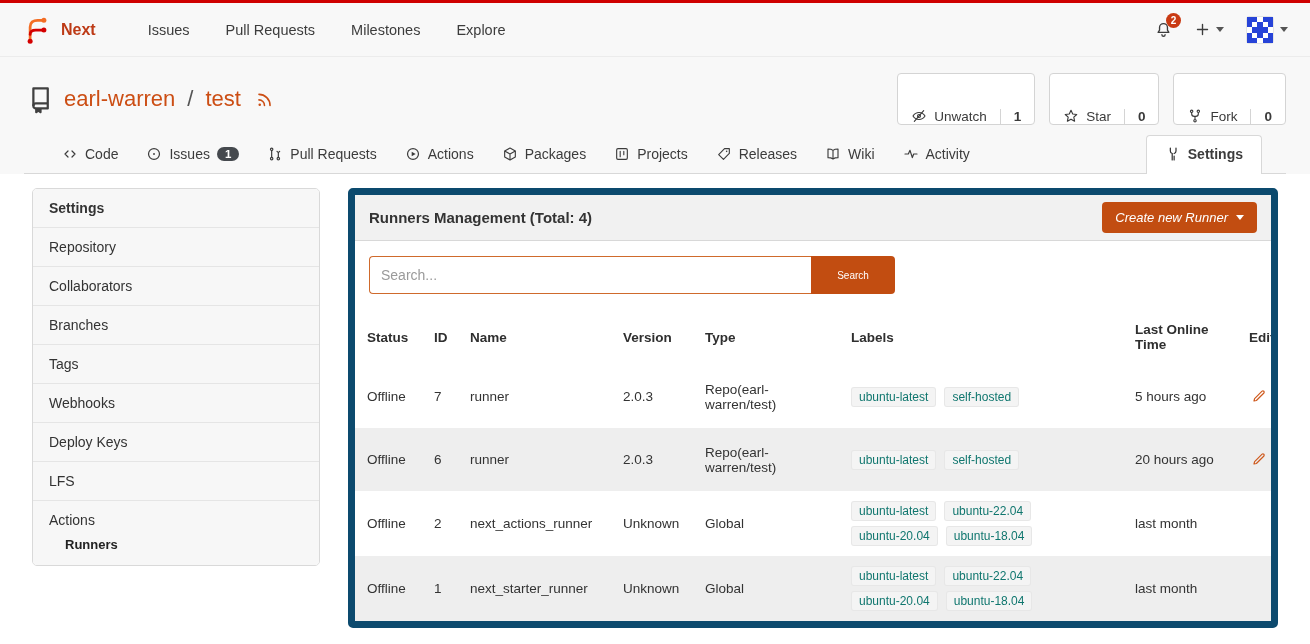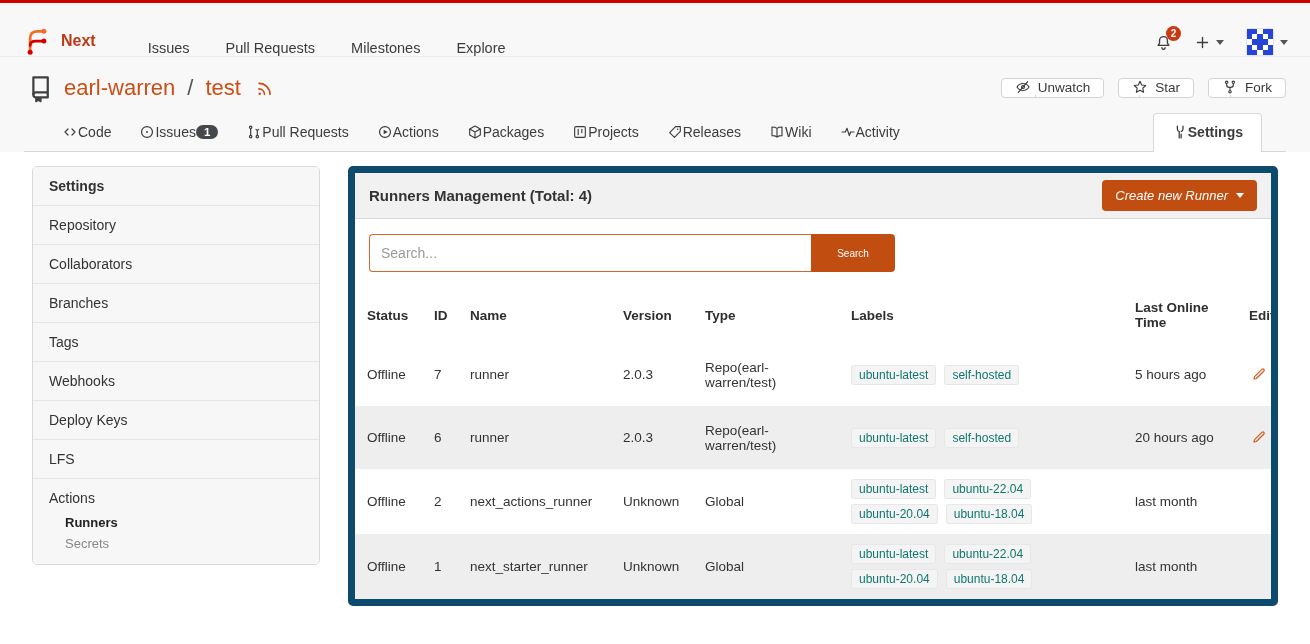--- a/index.html
+++ b/index.html
@@ -3,47 +3,47 @@
 <meta charset="utf-8">
 <style>
   * { margin:0; padding:0; box-sizing:border-box; }
   html,body { width:1310px; height:644px; overflow:hidden; background:#fff;
     font-family:"Liberation Sans","DejaVu Sans",sans-serif; color:#333; font-size:14px; }
   a { text-decoration:none; color:inherit; cursor:pointer; }
   svg { display:block; }
 
   
   .topbar { height:3px; background:#cf0000; }
-  .navbar { height:54px; background:#f8f8f8; display:flex; align-items:flex-end; padding:0 22px; border-bottom:1px solid #ececec; }
+  .navbar { height:54px; background:#f8f8f8; display:flex; align-items:center; padding:0 22px; border-bottom:1px solid #ececec; }
   .brand { display:flex; align-items:center; gap:9px; margin-right:34px; }
   .brand-name { font-weight:bold; font-size:16px; color:#bd3a16; }
   .nav-link { padding:0 18px; font-size:14.5px; color:#3c3c3c; }
   .nav-right { margin-left:auto; display:flex; align-items:center; gap:22px; }
   .bell-wrap { position:relative; }
   .noti-badge { position:absolute; top:-7px; right:-8px; background:#c93a13; color:#fff;
     font-size:10px; font-weight:bold; min-width:15px; height:15px; border-radius:8px;
     display:flex; align-items:center; justify-content:center; padding:0 3px; }
   .caret { width:0; height:0; border-left:4px solid transparent; border-right:4px solid transparent; border-top:5px solid #555; display:inline-block; }
   .plus-group,.avatar-group { display:flex; align-items:center; gap:6px; }
   .avatar { width:28px; height:28px; border-radius:3px; background:#fff; border:1px solid #e4e4e4; }
 
   
   .repo-section { background:#f8f8f8; padding:16px 24px 0 24px; }
   .repo-head { display:flex; align-items:center; }
   .repo-title { display:flex; align-items:center; gap:10px; font-size:22px; }
   .repo-link { color:#cc4e14; }
   .repo-sep { color:#555; margin:0 2px; }
   .repo-actions { margin-left:auto; display:flex; gap:14px; }
-  .btn-group { display:flex; align-items:center; border:1px solid #d4d4d4; border-radius:4px; background:#fff; overflow:hidden; height:20px;flex-direction:column; }
+  .btn-group { display:flex; align-items:flex-end; border:1px solid #d4d4d4; border-radius:4px; background:#fff; overflow:hidden; height:52px; }
   .btn-main { display:flex; align-items:center; gap:7px; padding:0 13px; font-size:13.5px; color:#3a3a3a; }
   .btn-count { display:flex; align-items:center; padding:0 13px; border-left:1px solid #d4d4d4; font-size:13.5px; font-weight:bold; color:#3a3a3a; }
 
   
   .tabbar { background:#f8f8f8; display:flex; align-items:flex-end; padding:10px 24px 0 24px; border-bottom:1px solid #d8d8d8; }
-  .tab { display:flex; align-items:center; padding:9px 14px 11px 14px; font-size:14px; color:#3c3c3c; }
+  .tab { display:flex; align-items:center; gap:7px; padding:9px 14px 11px 14px; font-size:14px; color:#3c3c3c; }
   .tab-badge { background:#45494e; color:#fff; font-size:11.5px; font-weight:bold; padding:1px 8px; border-radius:8px; }
   .tab.active { margin-left:auto; background:#fff; border:1px solid #d8d8d8; border-bottom:none; border-radius:4px 4px 0 0; margin-bottom:-1px; padding:10px 18px 12px 18px; font-weight:bold; }
 
   
   .content { display:flex; padding:14px 32px 0 32px; gap:28px; background:#fff; }
 
   
   .sidebar { width:288px; flex:none; border:1px solid #d9d9d9; border-radius:5px; overflow:hidden; align-self:flex-start; }
   .side-item { display:block; padding:11px 16px; background:#f7f7f7; border-bottom:1px solid #e5e5e5; font-size:14px; color:#333; }
   .side-item:last-child { border-bottom:none; }
@@ -312,21 +312,20 @@
     <a class="side-item">Repository</a>
     <a class="side-item">Collaborators</a>
     <a class="side-item">Branches</a>
     <a class="side-item">Tags</a>
     <a class="side-item">Webhooks</a>
     <a class="side-item">Deploy Keys</a>
     <a class="side-item">LFS</a>
     <div class="side-group">
       <a class="group-label">Actions</a>
       <a class="side-sub active">Runners</a>
-      <a class="side-sub">Secrets</a>
     </div>
   </nav>
 
   <section class="panel">
     <div class="panel-head">
       <span class="panel-title">Runners Management (Total: 4)</span>
       <button class="btn-create">
         <span>Create new Runner</span>
         <span class="caret"></span>
       </button>

